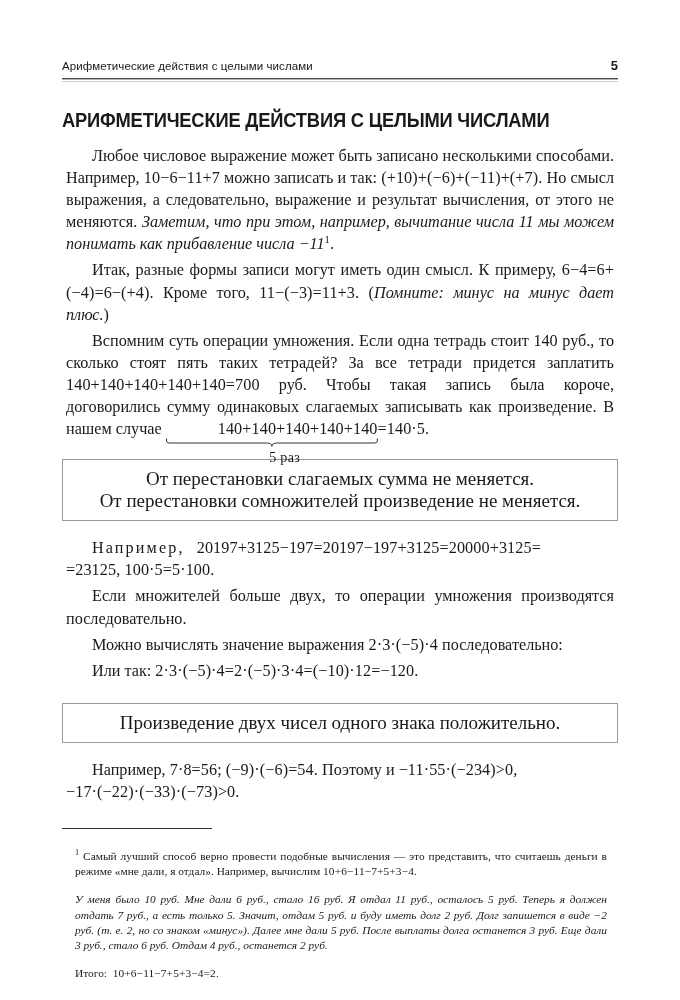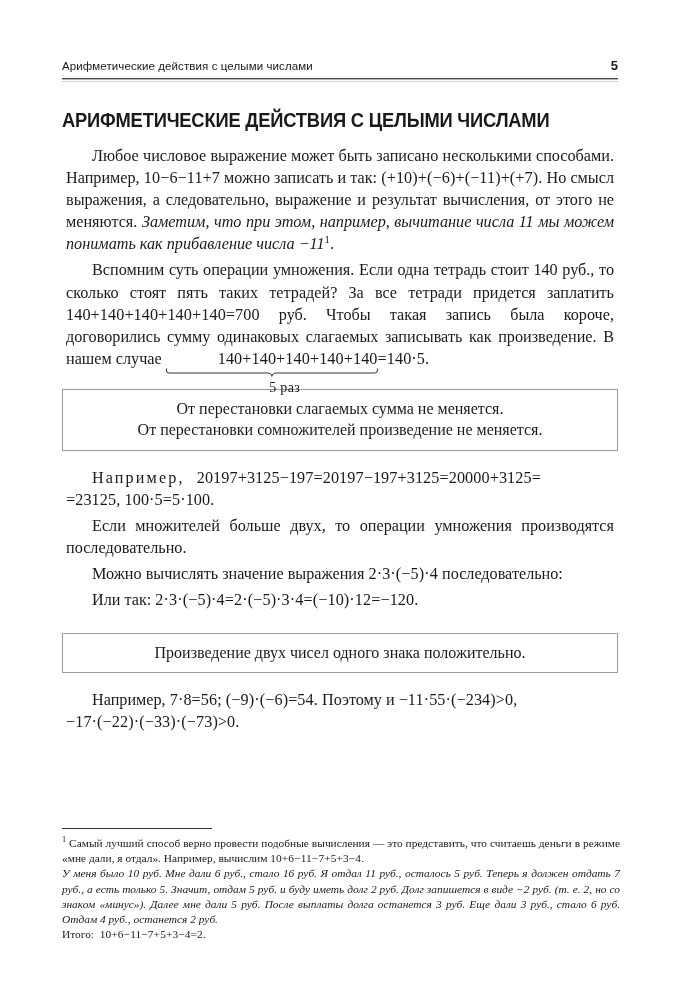--- a/index.html
+++ b/index.html
@@ -131,21 +131,21 @@
     color: #1a1a1a;
   }
 
   
   .rulebox {
     box-sizing: border-box;
     border: 1.3px solid #9a9a9a;
     background: #ffffff;
     padding: 8px 10px 9px 10px;
     text-align: center;
-    font-size: 16px;
+    font-size: 19px;
     line-height: 21.5px;
   }
   .rulebox .line { display: block; }
 
   
   .footnote-rule {
     position: absolute;
     left: 62px;
     top: 828px;
     width: 150px;
@@ -154,21 +154,21 @@
   .footnotes {
     position: absolute;
     left: 62px;
     top: 836px;
     width: 558px;
     font-size: 11.4px;
     line-height: 15.2px;
     text-align: justify;
   }
   .footnotes p {
-    margin: 0;
+    margin: 13px;
   }
   .footnotes .fn-marker {
     font-size: 8.2px;
     vertical-align: super;
     line-height: 0;
   }
   .footnotes .fn-body { font-style: italic; }
   .footnotes .fn-total { font-style: normal; }
   .gap-md { height: 12px; }
   .gap-lg { height: 17px; }
@@ -185,20 +185,23 @@
   <div class="runhead-rule"></div>
 
   <h1 class="section-title">АРИФМЕТИЧЕСКИЕ ДЕЙСТВИЯ С ЦЕЛЫМИ ЧИСЛАМИ</h1>
 
   <div class="content">
 
     <p class="para indent">
       <span>Любое числовое выражение может быть записано несколькими способами. Например, </span><span class="math">10−6−11+7</span><span> можно записать и так: </span><span class="math">(+10)+(−6)+(−11)+(+7).</span><span> Но смысл выражения, а следовательно, выражение и результат вычисления, от этого не меняются. </span><span class="it">Заметим, что при этом, например, вычитание числа 11 мы можем понимать как прибавление числа −11</span><sup class="fn">1</sup><span>.</span>
     </p>
 
+    <p class="para indent">
+      <span>Итак, разные формы записи могут иметь один смысл. К примеру, </span><span class="math">6−4=6+(−4)=6−(+4).</span><span> Кроме того, </span><span class="math">11−(−3)=11+3.</span><span> (</span><span class="it">Помните: минус на минус дает плюс.</span><span>)</span>
+    </p>
 
     <p class="para indent" style="margin-bottom:2px;">
       <span>Вспомним суть операции умножения. Если одна тетрадь стоит 140 руб., то сколько стоят пять таких тетрадей? За все тетради придется заплатить </span><span class="math">140+140+140+140+140=700</span><span> руб. Чтобы такая запись была короче, договорились сумму одинаковых слагаемых записывать как произведение. В нашем случае </span><span class="brace-wrap"><span class="math expr">140+140+140+140+140</span><svg class="brace-svg" viewBox="0 0 200 9" preserveAspectRatio="none">
             <path d="M0.5,0.5 L0.5,3 Q0.5,5 3,5 L95,5 Q100,5 100,8.3 Q100,5 105,5 L197,5 Q199.5,5 199.5,3 L199.5,0.5" fill="none" stroke="#1a1a1a" stroke-width="0.9" vector-effect="non-scaling-stroke"></path>
           </svg><span class="brace-label">5 раз</span></span><span class="math">=140·5.</span>
     </p>
 
     <div class="gap-lg"></div>
 
     <div class="rulebox">

